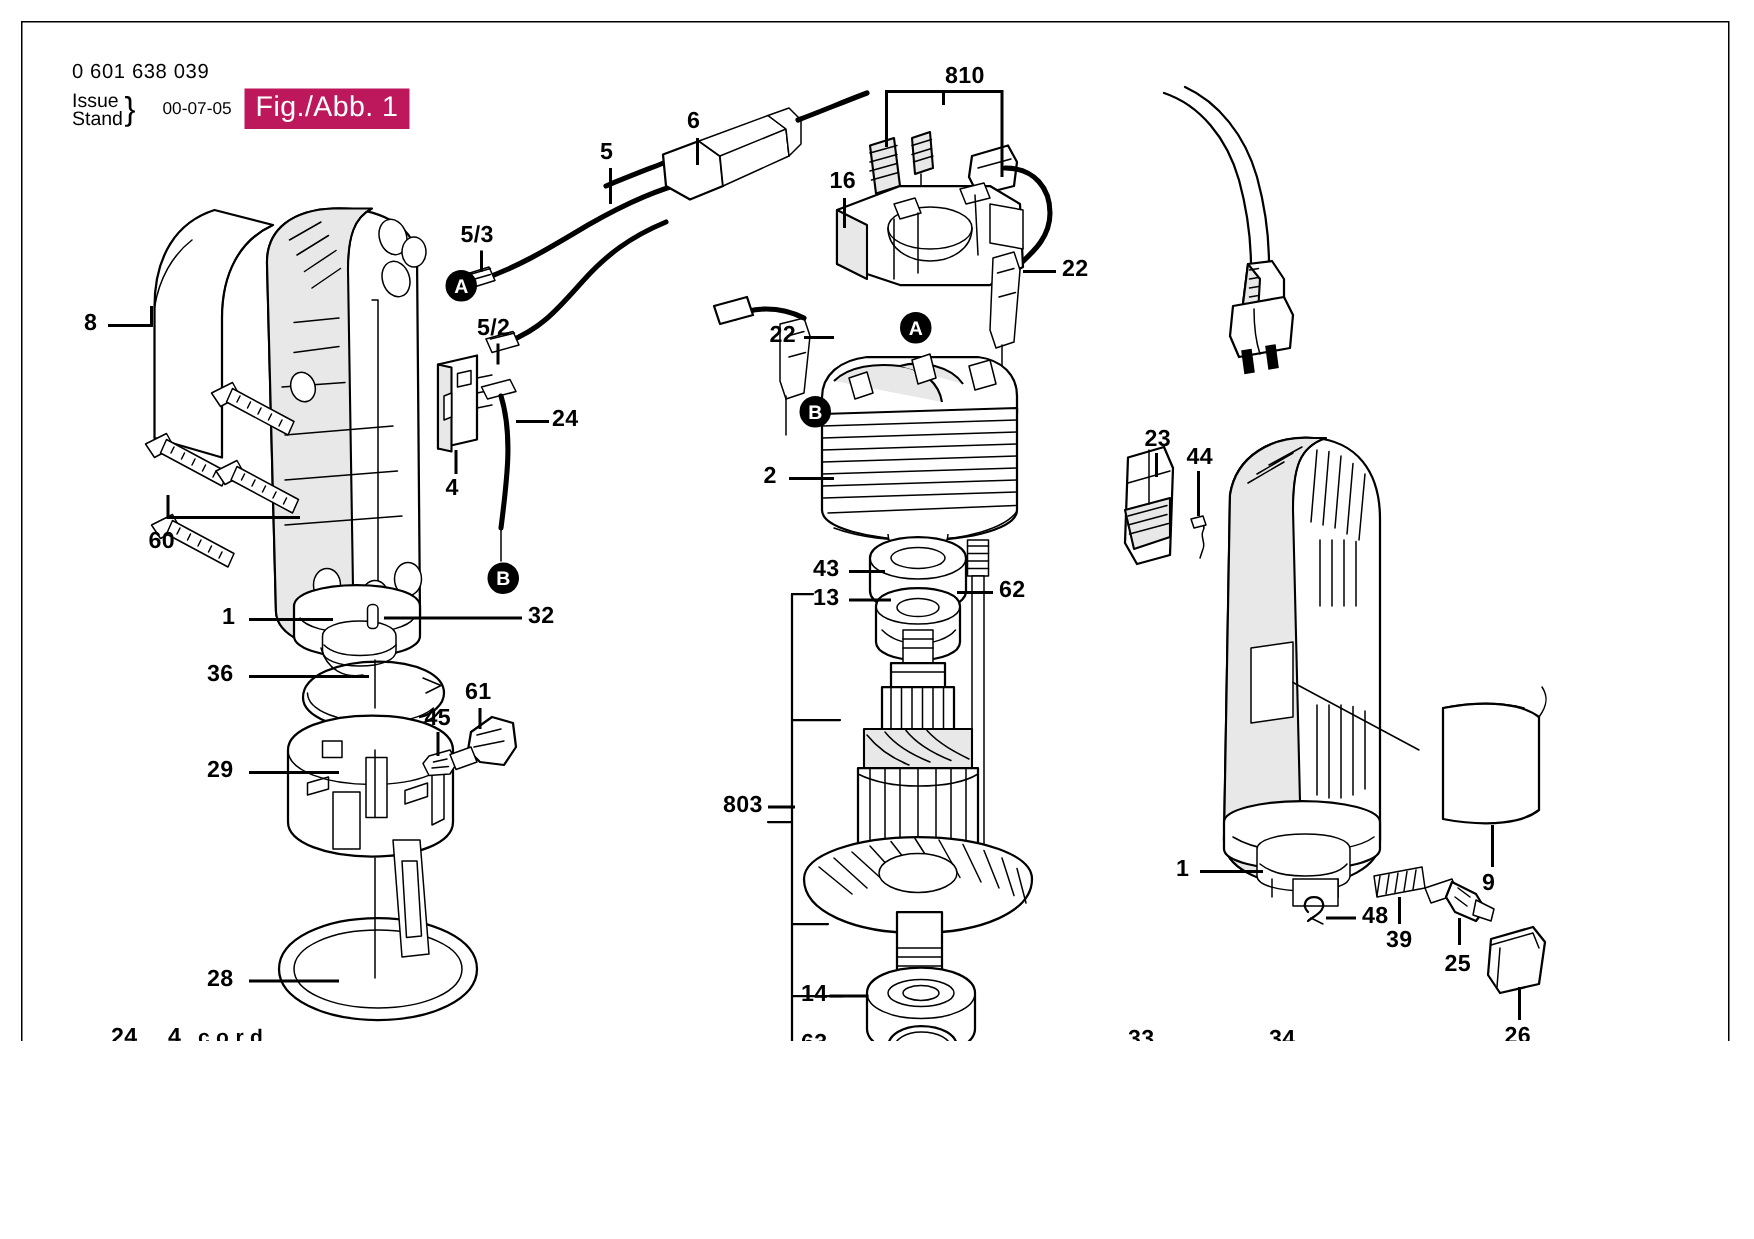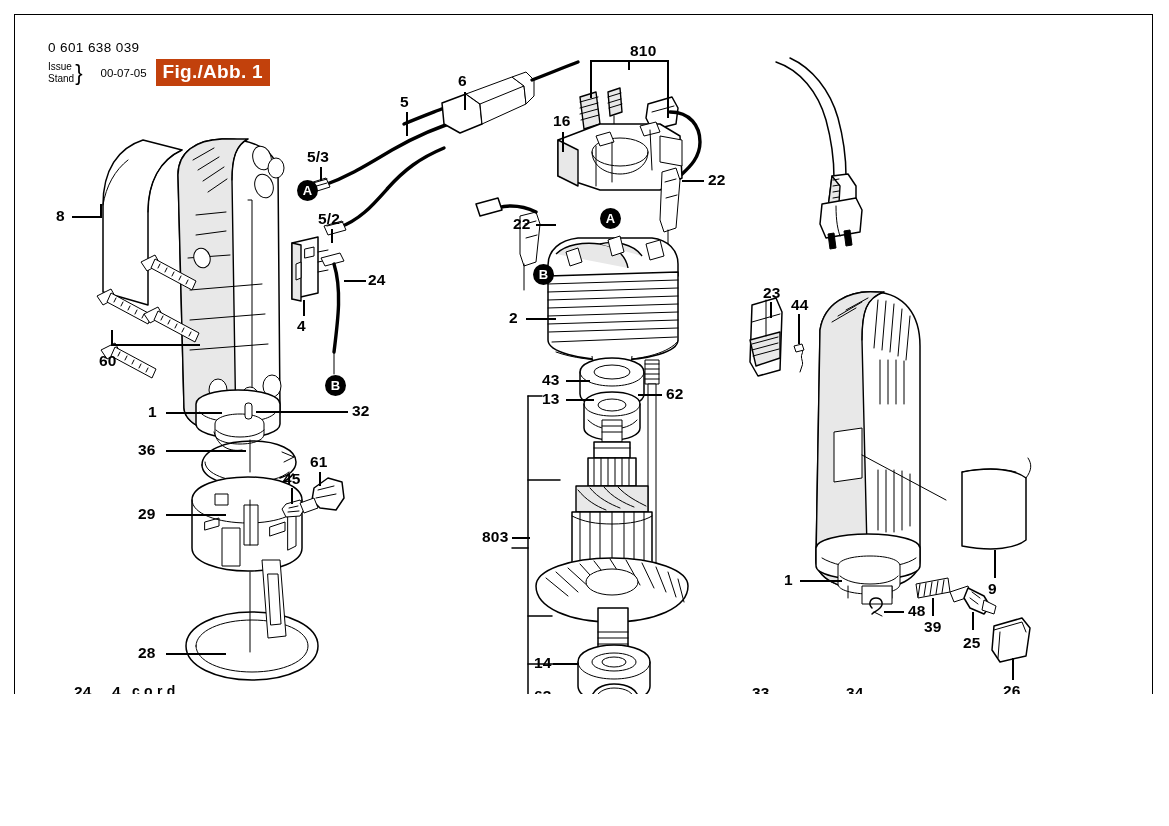--- a/index.html
+++ b/index.html
@@ -19,27 +19,27 @@
     position:absolute;
     left:14px; top:14px;
     width:1139px; height:796px;
     border:1px solid #000;
     box-sizing:border-box;
   }
   
   .hdr{position:absolute;left:48px;top:40px;}
   .hdr-num{font-size:13.5px;letter-spacing:.4px;white-space:nowrap;}
   .hdr-row{display:flex;align-items:center;margin-top:4px;}
-  .issue-block{font-size:10px;line-height:11.5px;}
+  .issue-block{font-size:13px;line-height:11.5px;}
   .brace{font-size:22px;line-height:11px;margin:0 2px 0 1px;}
   .issue-date{font-size:11.5px;margin-left:16px;}
   .figbox{
     margin-left:9px;
-    background:#c2410c;color:#fff;
-    font-size:19px;font-weight:bold;
+    background:#be185d;color:#fff;
+    font-size:19px;font-weight:normal;
     padding:2px 7px 3px 7px;
     letter-spacing:.3px;
     white-space:nowrap;
   }
   
   .lbl{
     position:absolute;
     font-size:15.5px;
     font-weight:bold;
     white-space:nowrap;

